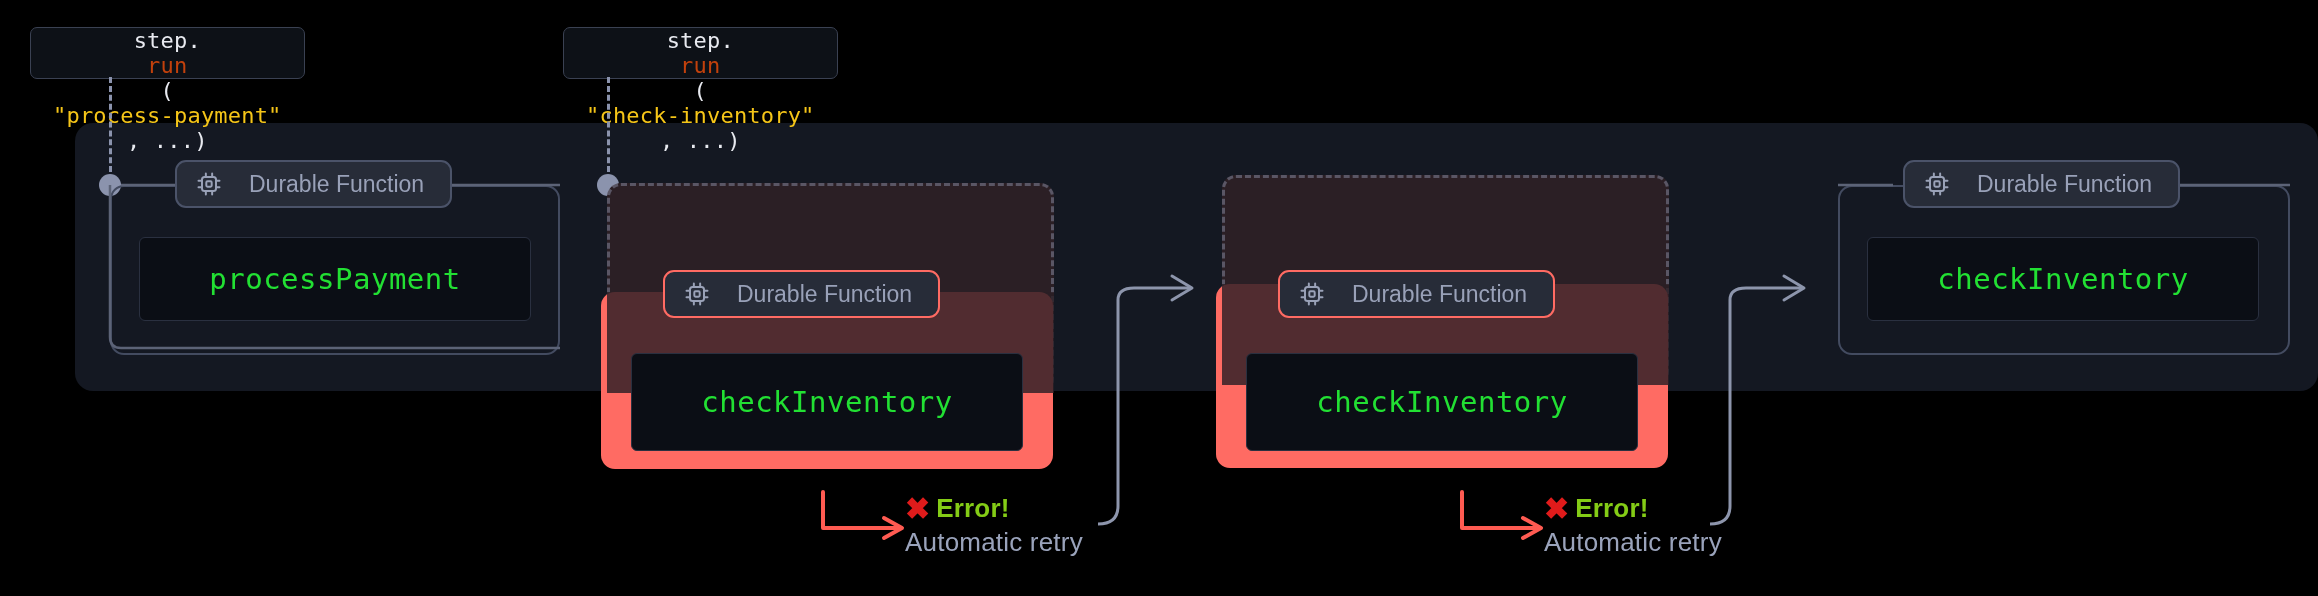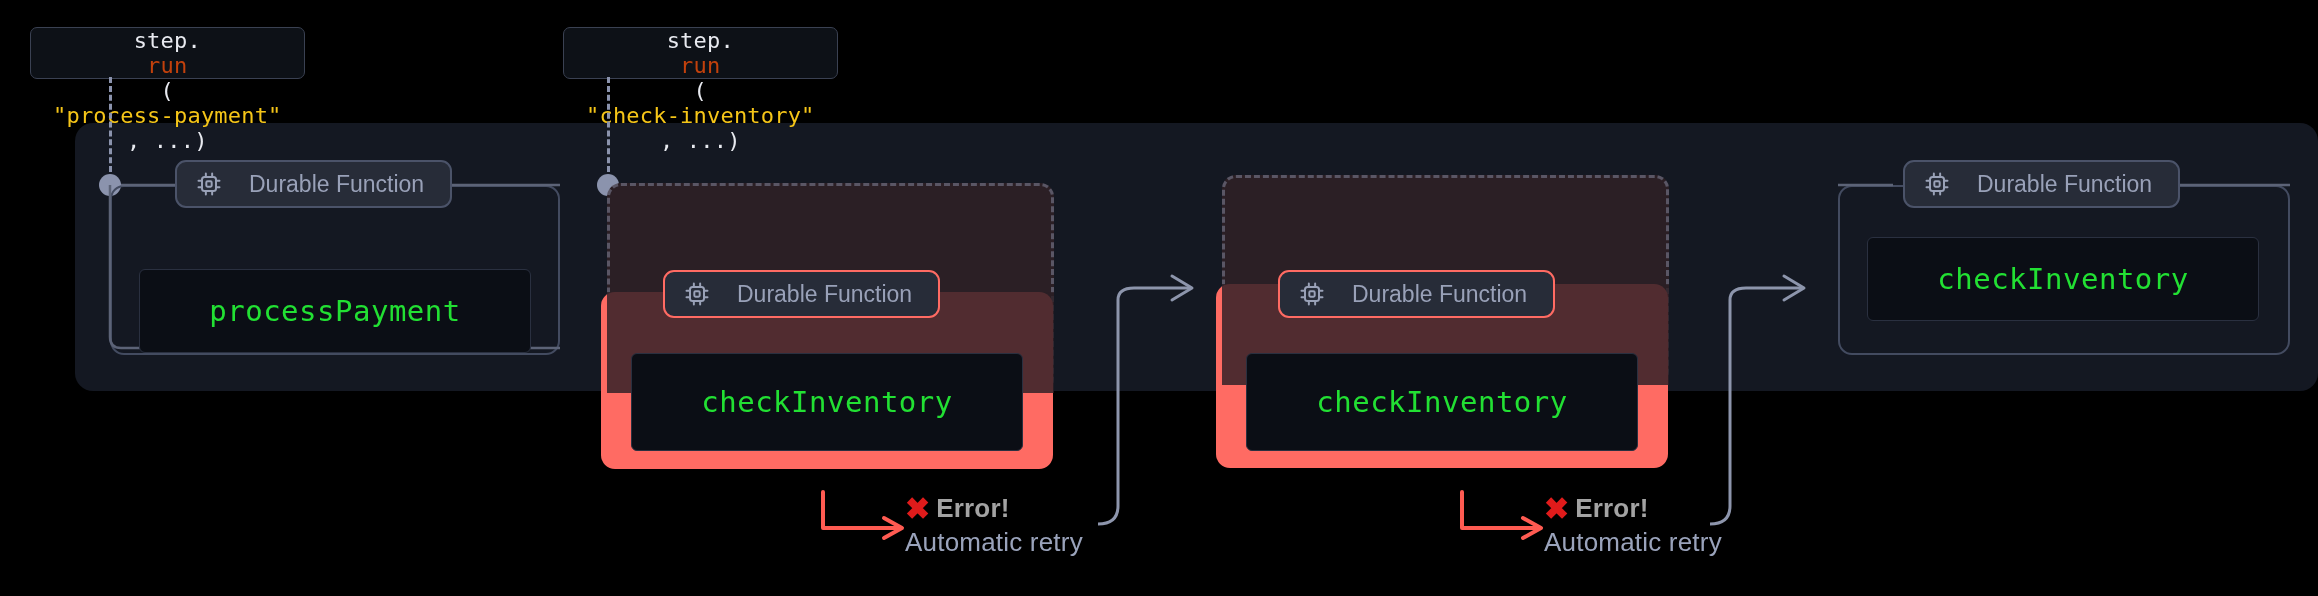--- a/index.html
+++ b/index.html
@@ -69,21 +69,21 @@
   .fail-overlap{
     position:absolute;background:#2b1f25;opacity:.82;z-index:3;
     pointer-events:none;
   }
   .fn-badge.fail{border-color:#ff6b63;background:#272c38;}
 
   
   .err-annot{position:absolute;z-index:9;}
   .err-line1{display:flex;align-items:center;gap:6px;}
   .err-x{font-size:30px;color:#e01b1b;line-height:1;font-weight:700;}
-  .err-title{font-size:26px;color:#a3a3a3;font-weight:600;letter-spacing:.2px;}
+  .err-title{font-size:26px;color:#84cc16;font-weight:600;letter-spacing:.2px;}
   .err-sub{font-size:26px;color:#9aa3bb;letter-spacing:.2px;margin-top:3px;}
 
   svg.ovl{position:absolute;left:0;top:0;width:2318px;height:596px;
     overflow:visible;pointer-events:none;}
 </style>
 </head>
 <body>
 
 <div class="stage">
 
@@ -114,21 +114,21 @@
   <div class="fn-card" style="left:110px;top:185px;width:450px;height:170px;">
     <div class="fn-box"></div>
     <div class="fn-badge" style="left:65px;top:-25px;">
       <svg class="chip-ico" viewBox="0 0 24 24" fill="none" stroke="#9aa2b8" stroke-width="1.7" stroke-linecap="round">
         <rect x="6" y="6" width="12" height="12" rx="2.2"></rect>
         <rect x="9.7" y="9.7" width="4.6" height="4.6" rx="1"></rect>
         <path d="M9.3 3v3M14.7 3v3M9.3 18v3M14.7 18v3M3 9.3h3M3 14.7h3M18 9.3h3M18 14.7h3"></path>
       </svg>
       <span class="fn-badge-label">Durable Function</span>
     </div>
-    <div class="fn-code" style="left:29px;top:52px;width:392px;height:84px;margin-top:32px;">
+    <div class="fn-code" style="left:29px;top:52px;width:392px;height:84px;">
       <span>processPayment</span>
     </div>
   </div>
 
   <div>
     <div class="ghost-box" style="left:607px;top:183px;width:447px;height:210px;"></div>
     <div class="fail-box" style="left:601px;top:292px;width:452px;height:177px;"></div>
     <div class="fail-overlap" style="left:607px;top:292px;width:447px;height:101px;"></div>
 
     <div class="fn-badge fail" style="left:663px;top:270px;z-index:7;">

